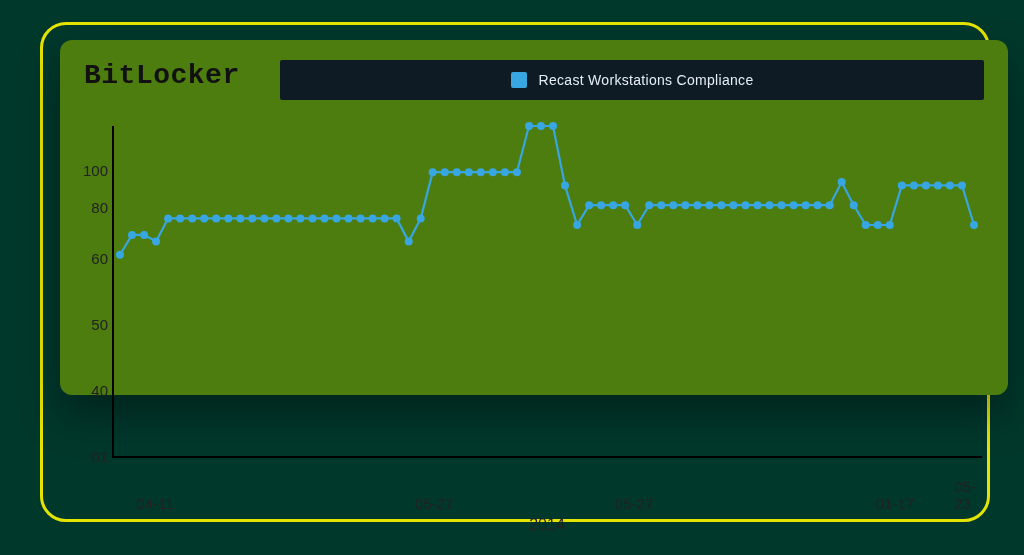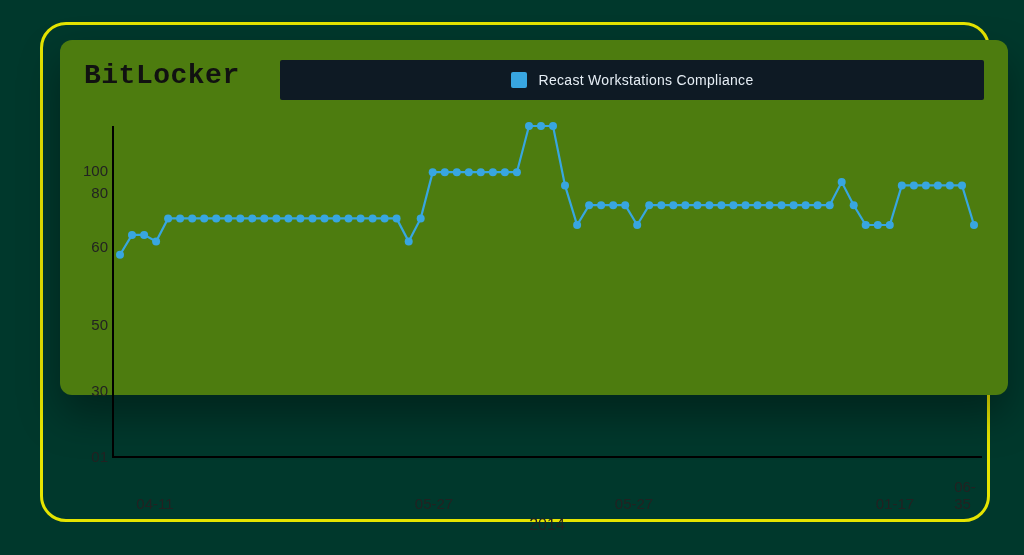--- a/index.html
+++ b/index.html
@@ -126,31 +126,31 @@
     <span class="legend-swatch"></span>
     <span class="legend-label">Recast Workstations Compliance</span>
   </div>
 
   <div class="plot">
 
     <div class="axis-line" style="left:0; top:0; width:2px; height:330px;"></div>
     <div class="axis-line" style="left:0; top:330px; width:870px; height:2px;"></div>
 
     <div class="y-tick" style="top:0px;margin-top:44px;">100</div>
-    <div class="y-tick" style="top:66px;">80</div>
-    <div class="y-tick" style="top:120px;">60</div>
+    <div class="y-tick" style="top:81px;">80</div>
+    <div class="y-tick" style="top:132px;">60</div>
     <div class="y-tick" style="top:198px;">50</div>
-    <div class="y-tick" style="top:264px;">30</div>
+    <div class="y-tick" style="top:264px;">40</div>
     <div class="y-tick" style="top:330px;">01</div>
 
     <div class="x-tick" style="left:43px;">04-11</div>
     <div class="x-tick" style="left:322px;">05-27</div>
     <div class="x-tick" style="left:522px;">05-27</div>
     <div class="x-tick" style="left:783px;">01-17</div>
-    <div class="x-tick" style="left:853px;">06-35</div>
+    <div class="x-tick" style="left:853px;">05-23</div>
 
     <div class="year-label">2014</div>
 
     <svg class="series" viewBox="0 0 870 330" preserveAspectRatio="none">
       <path id="series-path" d="M8.0 128.7 L20.0 108.9 L32.1 108.9 L44.1 115.5 L56.1 92.4 L68.1 92.4 L80.2 92.4 L92.2 92.4 L104.2 92.4 L116.3 92.4 L128.3 92.4 L140.3 92.4 L152.3 92.4 L164.4 92.4 L176.4 92.4 L188.4 92.4 L200.5 92.4 L212.5 92.4 L224.5 92.4 L236.5 92.4 L248.6 92.4 L260.6 92.4 L272.6 92.4 L284.6 92.4 L296.7 115.5 L308.7 92.4 L320.7 46.2 L332.8 46.2 L344.8 46.2 L356.8 46.2 L368.8 46.2 L380.9 46.2 L392.9 46.2 L404.9 46.2 L417.0 0.0 L429.0 0.0 L441.0 0.0 L453.0 59.4 L465.1 99.0 L477.1 79.2 L489.1 79.2 L501.2 79.2 L513.2 79.2 L525.2 99.0 L537.2 79.2 L549.3 79.2 L561.3 79.2 L573.3 79.2 L585.4 79.2 L597.4 79.2 L609.4 79.2 L621.4 79.2 L633.5 79.2 L645.5 79.2 L657.5 79.2 L669.5 79.2 L681.6 79.2 L693.6 79.2 L705.6 79.2 L717.7 79.2 L729.7 56.1 L741.7 79.2 L753.7 99.0 L765.8 99.0 L777.8 99.0 L789.8 59.4 L801.9 59.4 L813.9 59.4 L825.9 59.4 L837.9 59.4 L850.0 59.4 L862.0 99.0"></path>
       <g id="series-dots">
           <circle cx="8.0" cy="128.7" r="4"></circle>
           <circle cx="20.0" cy="108.9" r="4"></circle>
           <circle cx="32.1" cy="108.9" r="4"></circle>
           <circle cx="44.1" cy="115.5" r="4"></circle>

